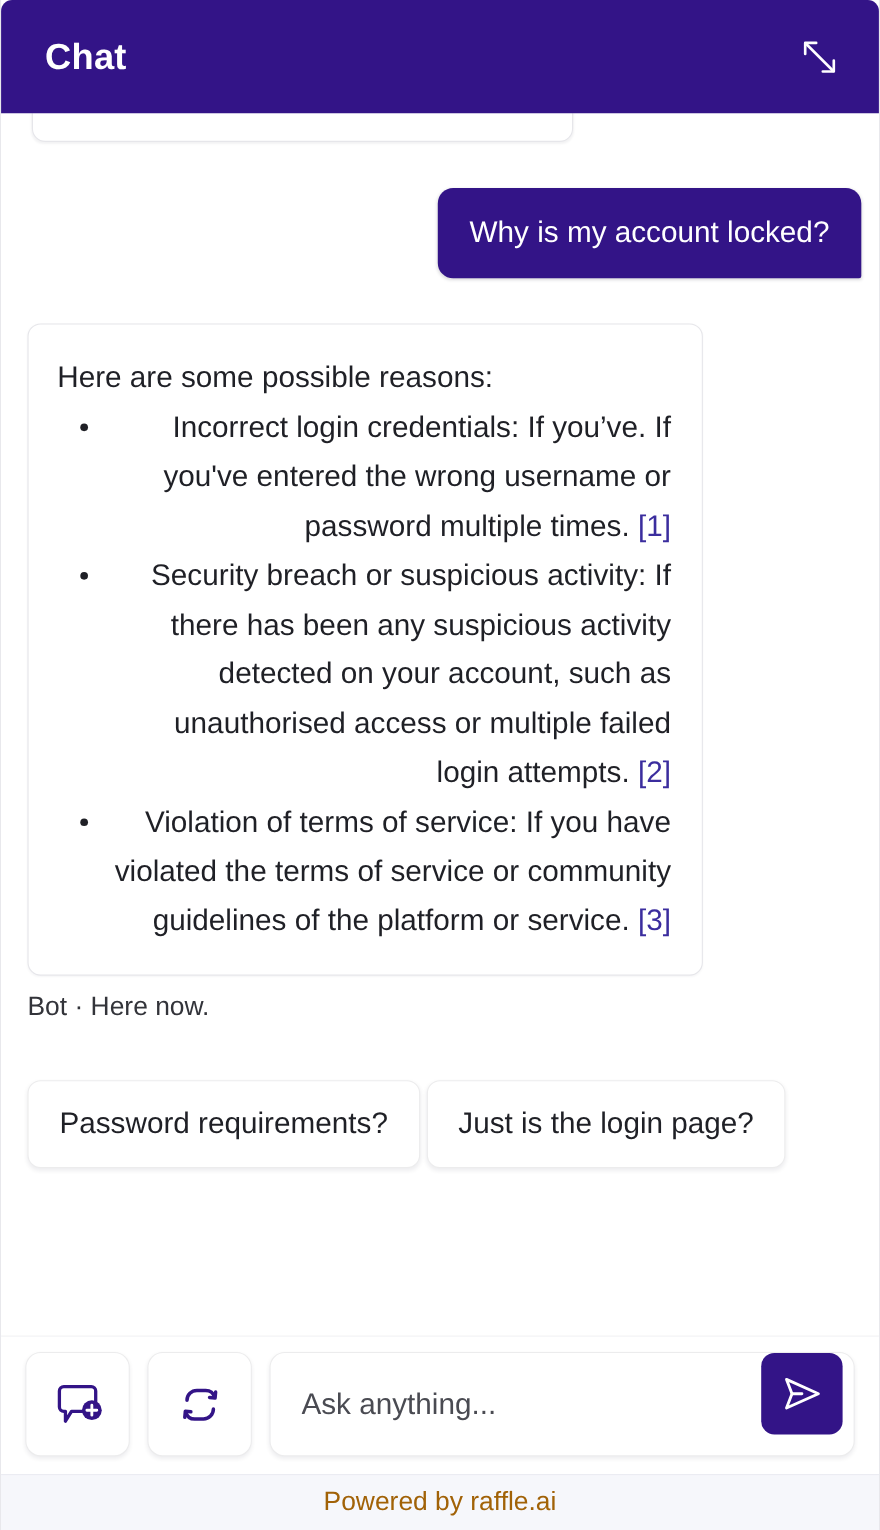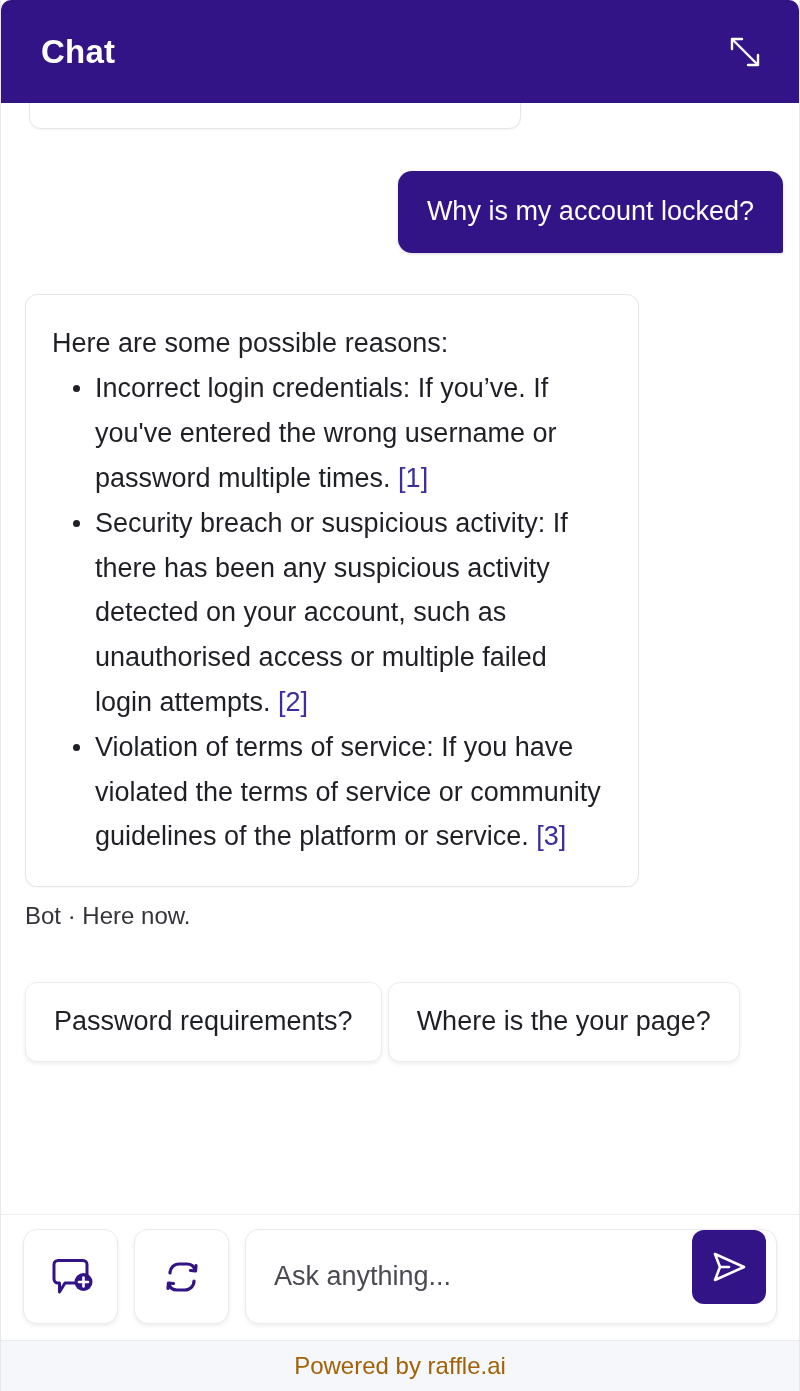--- a/index.html
+++ b/index.html
@@ -112,20 +112,21 @@
     box-shadow: 0 1px 2px rgba(20,20,40,0.04);
     color: #1f2026;
     font-size: 27px;
     line-height: 1.66;
   }
   .bot-intro { margin-bottom: 1px; }
   .bot-list {
     list-style: none;
     margin: 0;
     padding: 0;
+    text-align: right;
   }
   .bot-list li {
     position: relative;
     padding-left: 43px;
   }
   .bot-list li::before {
     content: "";
     position: absolute;
     left: 21px;
     top: 19px;
@@ -276,21 +277,21 @@
           <li><span>Incorrect login credentials: If you’ve. If you've entered the wrong username or password multiple times. </span><span class="cite">[1]</span></li>
           <li><span>Security breach or suspicious activity: If there has been any suspicious activity detected on your account, such as unauthorised access or multiple failed login attempts. </span><span class="cite">[2]</span></li>
           <li><span>Violation of terms of service: If you have violated the terms of service or community guidelines of the platform or service. </span><span class="cite">[3]</span></li>
         </ul>
       </div>
     </div>
     <div class="bot-meta">Bot · Here now.</div>
 
     <div class="suggestions">
       <button class="suggestion">Password requirements?</button>
-      <button class="suggestion">Where is the your page?</button>
+      <button class="suggestion">Just is the login page?</button>
     </div>
   </div>
 
   <div class="inputbar">
 
     <button class="icon-btn">
       <span>
         <svg width="52" height="52" viewBox="0 0 52 52" fill="none">
           <path d="M9 13.5 C9 11.3 10.8 9.5 13 9.5 L38 9.5 C40.2 9.5 42 11.3 42 13.5 L42 28 C42 30.2 40.2 32 38 32 L20 32 L14.5 41 L14.5 32 L13 32 C10.8 32 9 30.2 9 28 Z" stroke="#331487" stroke-width="3" stroke-linejoin="round" fill="none"></path>
           <circle cx="38.5" cy="31" r="9" fill="#331487"></circle>

